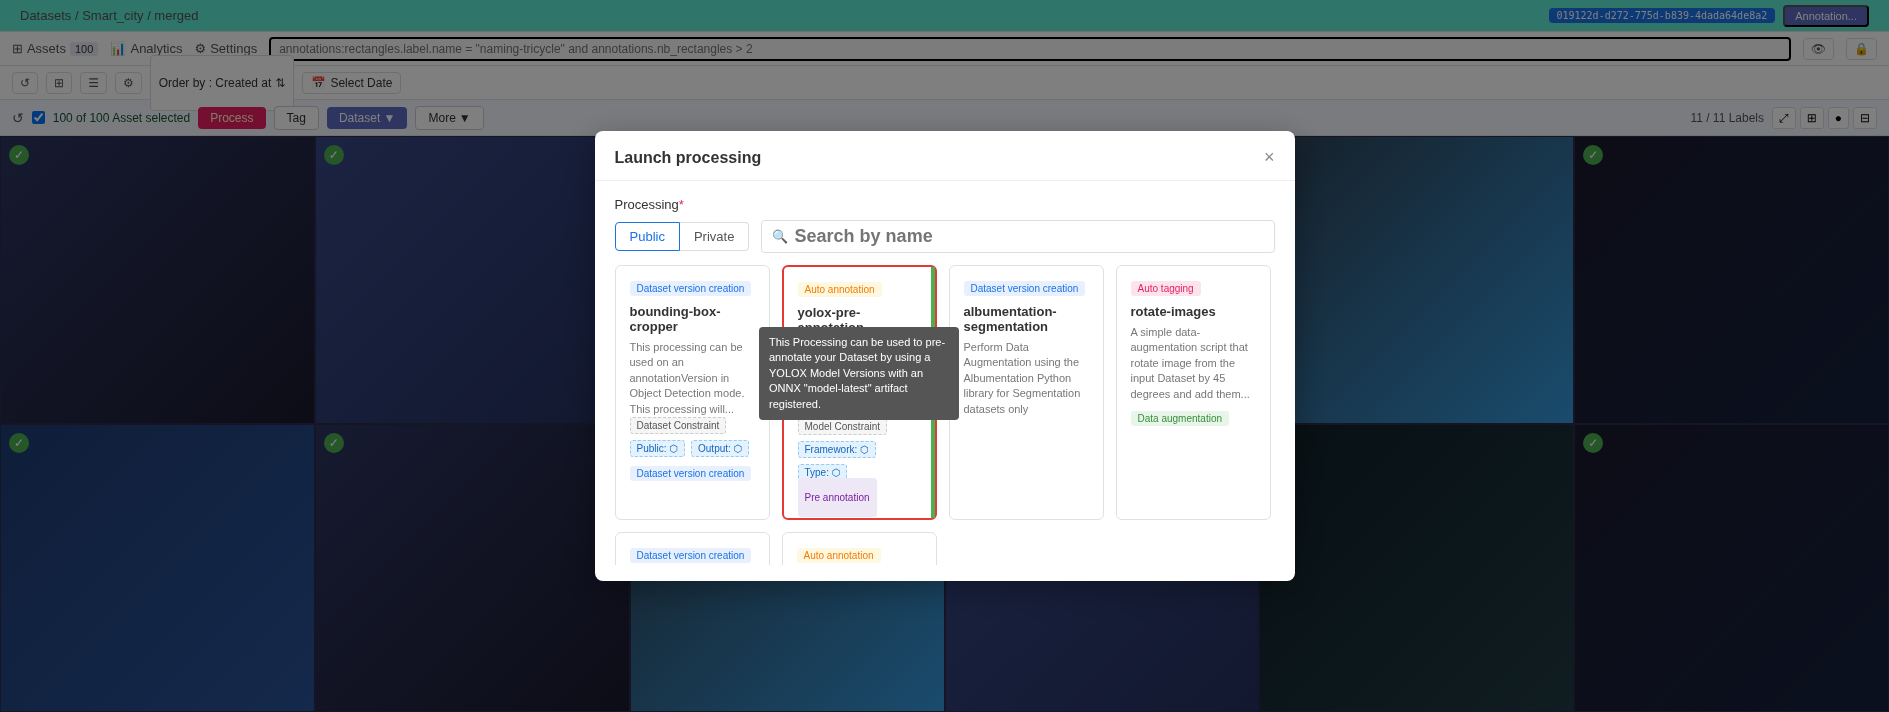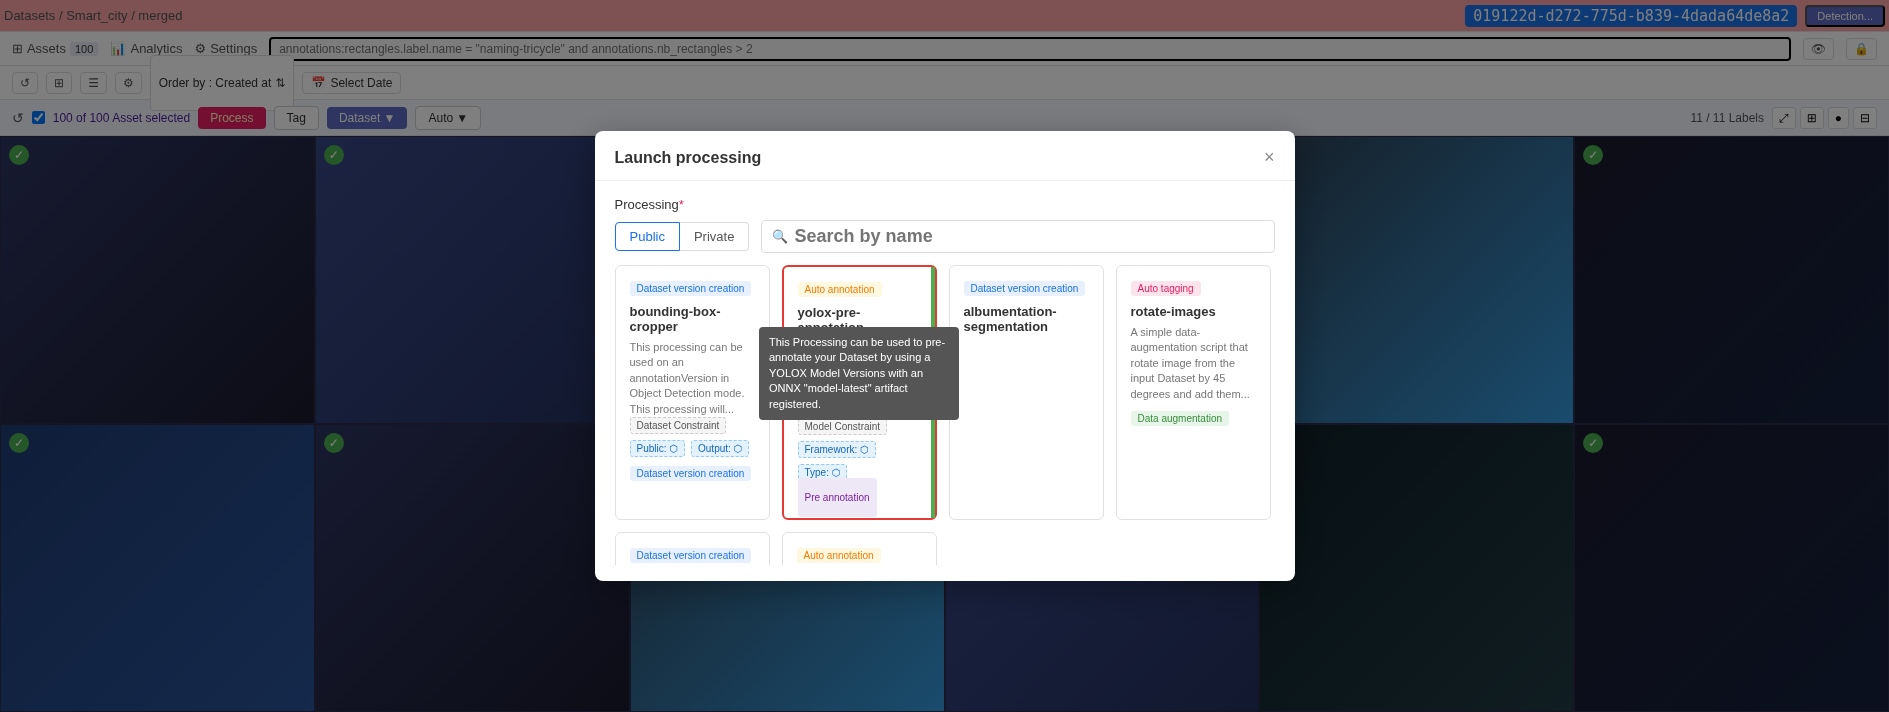--- a/index.html
+++ b/index.html
@@ -1,40 +1,40 @@
 <!DOCTYPE html>
 <html><head>
   <meta charset="utf-8">
   <style>
     * { box-sizing: border-box; margin: 0; padding: 0; }
     body { font-family: -apple-system, BlinkMacSystemFont, 'Segoe UI', sans-serif; background: #1a1a2e; color: #333; font-size: 13px; overflow: hidden; width: 1889px; height: 712px; }
 
     
-    .top-bar { background: #fca5a5; border-bottom: 1px solid #e0e0e0; padding: 0 4px; height: 32px; display: flex; align-items: center; gap: 8px; }
+    .top-bar { background: #5eead4; border-bottom: 1px solid #e0e0e0; padding: 0 20px; height: 32px; display: flex; align-items: center; gap: 8px; }
     .breadcrumb { font-size: 13px; color: #555; }
     .top-bar-right { margin-left: auto; display: flex; align-items: center; gap: 8px; }
-    .id-badge { background: #1a73e8; color: #fff; font-size: 15px; padding: 2px 8px; border-radius: 4px; font-family: monospace; }
+    .id-badge { background: #1a73e8; color: #fff; font-size: 10px; padding: 2px 8px; border-radius: 4px; font-family: monospace; }
     .annotation-btn { background: #5c6bc0; color: #fff; font-size: 11px; padding: 3px 10px; border-radius: 4px; }
 
     
     .second-bar { background: #fff; border-bottom: 1px solid #e0e0e0; padding: 0 12px; height: 34px; display: flex; align-items: center; gap: 12px; }
     .nav-item { display: flex; align-items: center; gap: 4px; color: #555; font-size: 13px; cursor: pointer; }
     .nav-item .count { background: #e8eaf6; color: #333; font-size: 11px; padding: 1px 5px; border-radius: 3px; }
     .search-box { flex: 1; border: 2px solid #000000; border-radius: 4px; padding: 3px 8px; font-size: 12px; color: #555; background: #f9f9f9; }
 
     
     .toolbar { background: #fff; border-bottom: 1px solid #e0e0e0; padding: 0 12px; height: 34px; display: flex; align-items: center; gap: 8px; }
     .icon-btn { border: 1px solid #ddd; border-radius: 4px; padding: 3px 7px; background: #fff; cursor: pointer; color: #555; font-size: 12px; }
     .order-btn { display: flex; align-items: center; gap: 4px; border: 1px solid #ddd; border-radius: 4px; padding: 20px 8px; background: #fff; cursor: pointer; font-size: 12px; color: #333; }
     .date-btn { display: flex; align-items: center; gap: 4px; border: 1px solid #ddd; border-radius: 4px; padding: 3px 8px; background: #fff; cursor: pointer; font-size: 12px; color: #333; }
 
     
     .action-bar { background: #f5f7ff; border-bottom: 1px solid #e0e0e0; padding: 0 12px; height: 36px; display: flex; align-items: center; gap: 8px; }
     .refresh-btn { border: none; background: none; cursor: pointer; color: #555; font-size: 14px; }
-    .selection-info { font-size: 12px; color: #4c1d95; }
+    .selection-info { font-size: 12px; color: #14532d; }
     .action-btn { border-radius: 4px; padding: 4px 12px; font-size: 12px; cursor: pointer; font-weight: 500; }
     .process-btn { background: #e91e63; color: #fef9c3; border: none; }
     .tag-btn { background: #fff; color: #333; border: 1px solid #ccc; }
     .dataset-btn { background: #5c6bc0; color: #fff; border: none; }
     .more-btn { background: #fff; color: #333; border: 1px solid #ccc; display: flex; align-items: center; gap: 3px; }
     .labels-count { margin-left: auto; font-size: 12px; color: #555; }
     .view-btns { display: flex; gap: 4px; }
     .view-btn { border: 1px solid #ddd; background: #fff; border-radius: 3px; padding: 3px 6px; cursor: pointer; font-size: 12px; }
 
     
@@ -94,21 +94,21 @@
     .cell-5 { background: linear-gradient(135deg, #2c3e50 0%, #3498db 100%); }
     .cell-6 { background: linear-gradient(135deg, #1a1a2e 0%, #16213e 100%); }
   </style>
 </head>
 <body>
 
 <div class="top-bar">
   <span class="breadcrumb">Datasets / Smart_city / merged</span>
   <div class="top-bar-right">
     <span class="id-badge">019122d-d272-775d-b839-4dada64de8a2</span>
-    <button class="annotation-btn">Detection...</button>
+    <button class="annotation-btn">Annotation...</button>
   </div>
 </div>
 
 <div class="second-bar">
   <div class="nav-item">
     <span>⊞</span>
     <span>Assets</span>
     <span class="count">100</span>
   </div>
   <div class="nav-item">
@@ -143,21 +143,21 @@
   <button class="refresh-btn">↺</button>
   <input type="checkbox" checked="" style="">
   <span class="selection-info">100 of 100 Asset selected</span>
   <button class="action-btn process-btn">Process</button>
   <button class="action-btn tag-btn">Tag</button>
   <button class="action-btn dataset-btn">
     <span>Dataset</span>
     <span>▼</span>
   </button>
   <button class="action-btn more-btn">
-    <span>Auto</span>
+    <span>More</span>
     <span>▼</span>
   </button>
   <span class="labels-count">11 / 11 Labels</span>
   <div class="view-btns">
     <button class="view-btn">⤢</button>
     <button class="view-btn">⊞</button>
     <button class="view-btn">●</button>
     <button class="view-btn">⊟</button>
   </div>
 </div>
@@ -253,20 +253,21 @@
             <div class="tooltip-popup">
               This Processing can be used to pre-annotate your Dataset by using a YOLOX Model Versions with an ONNX "model-latest" artifact registered.
             </div>
             
             <div class="green-bar"></div>
           </div>
 
           <div class="card">
             <div class="card-badge">Dataset version creation</div>
             <div class="card-title">albumentation-segmentation</div>
+            <div class="card-desc">Perform Data Augmentation using the Albumentation Python library for Segmentation datasets only</div>
           </div>
 
           <div class="card">
             <div class="card-badge auto-tag">Auto tagging</div>
             <div class="card-title">rotate-images</div>
             <div class="card-desc">A simple data-augmentation script that rotate image from the input Dataset by 45 degrees and add them...</div>
             <div style="margin-top:8px;">
               <span class="card-badge data-aug">Data augmentation</span>
             </div>
           </div>

